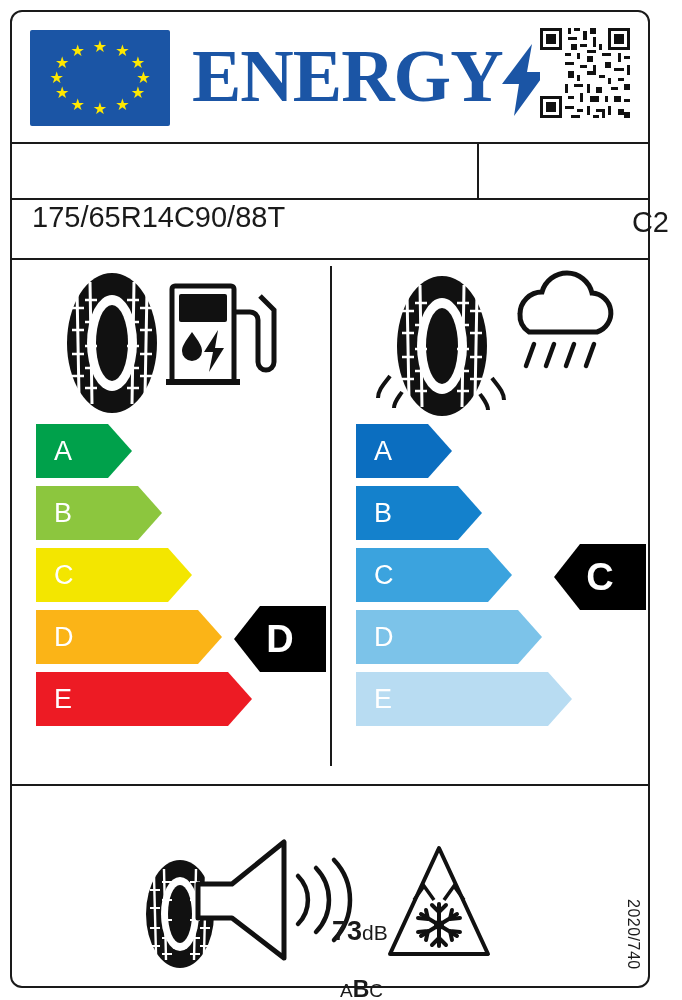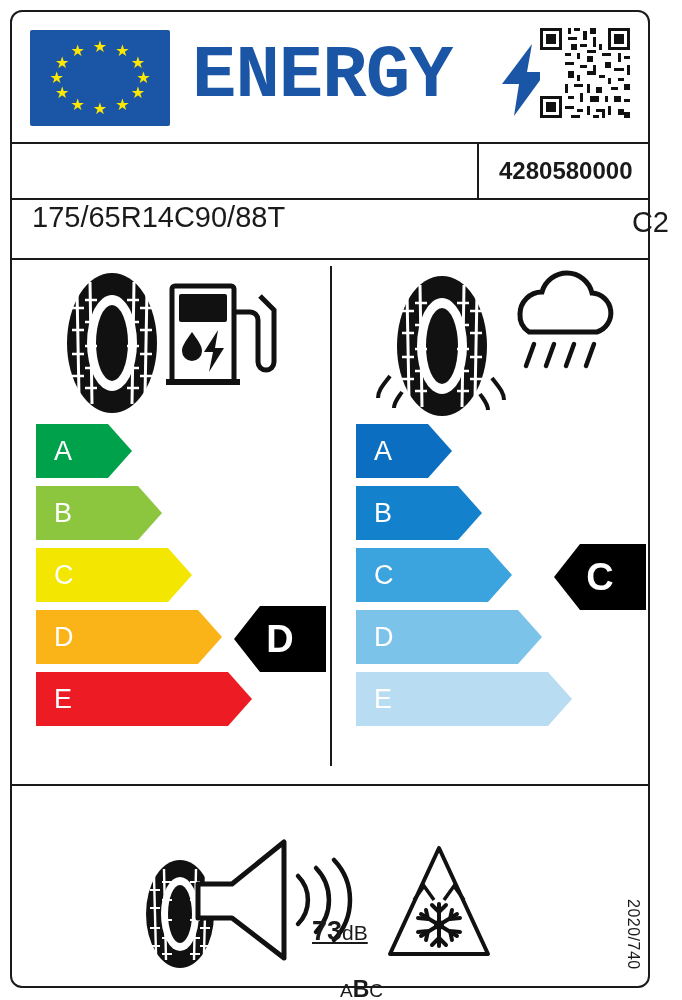--- a/index.html
+++ b/index.html
@@ -50,21 +50,21 @@
     transform: translate(-50%, -50%);
   }
   .energy-word {
     position: absolute;
     left: 180px;
     top: 22px;
     font-size: 74px;
     font-weight: bold;
     letter-spacing: -1px;
     color: #1b55a5;
-    font-family: Liberation Mono, monospace;
+    font-family: Liberation Serif, serif;
   }
   .bolt {
     position: absolute;
     left: 490px;
     top: 32px;
     width: 44px;
     height: 72px;
   }
   .qr {
     position: absolute;
@@ -237,26 +237,25 @@
   }
   .snow-block {
     position: absolute;
     left: 372px;
     top: 54px;
     width: 110px;
     height: 120px;
   }
   .noise-db {
     position: absolute;
-    left: 180px;
+    left: 200px;
     top: 80px;
     font-size: 27px;
     font-weight: bold;
     z-index: 5;
-    text-decoration: underline;
   }
   .noise-db .unit {
     font-size: 21px;
     font-weight: normal;
   }
   .noise-classes {
     position: absolute;
     left: 208px;
     top: 140px;
     font-size: 19px;
@@ -374,21 +373,20 @@
         <rect x="20" y="27" width="1" height="2"></rect>
           <rect x="27" y="27" width="2" height="2"></rect>
       </g>
     </svg>
   </div>
 
   <div class="rule" style="top:130px;"></div>
 
   <div class="brand-row">
     <div class="brand-sep"></div>
-    <div class="article-code">4280580000</div>
   </div>
 
   <div class="rule" style="top:186px;"></div>
 
   <div class="size-row">
     <div class="tyre-size">175/65R14C90/88T</div>
     <div class="tyre-class">C2</div>
   </div>
 
   <div class="rule" style="top:246px;"></div>

